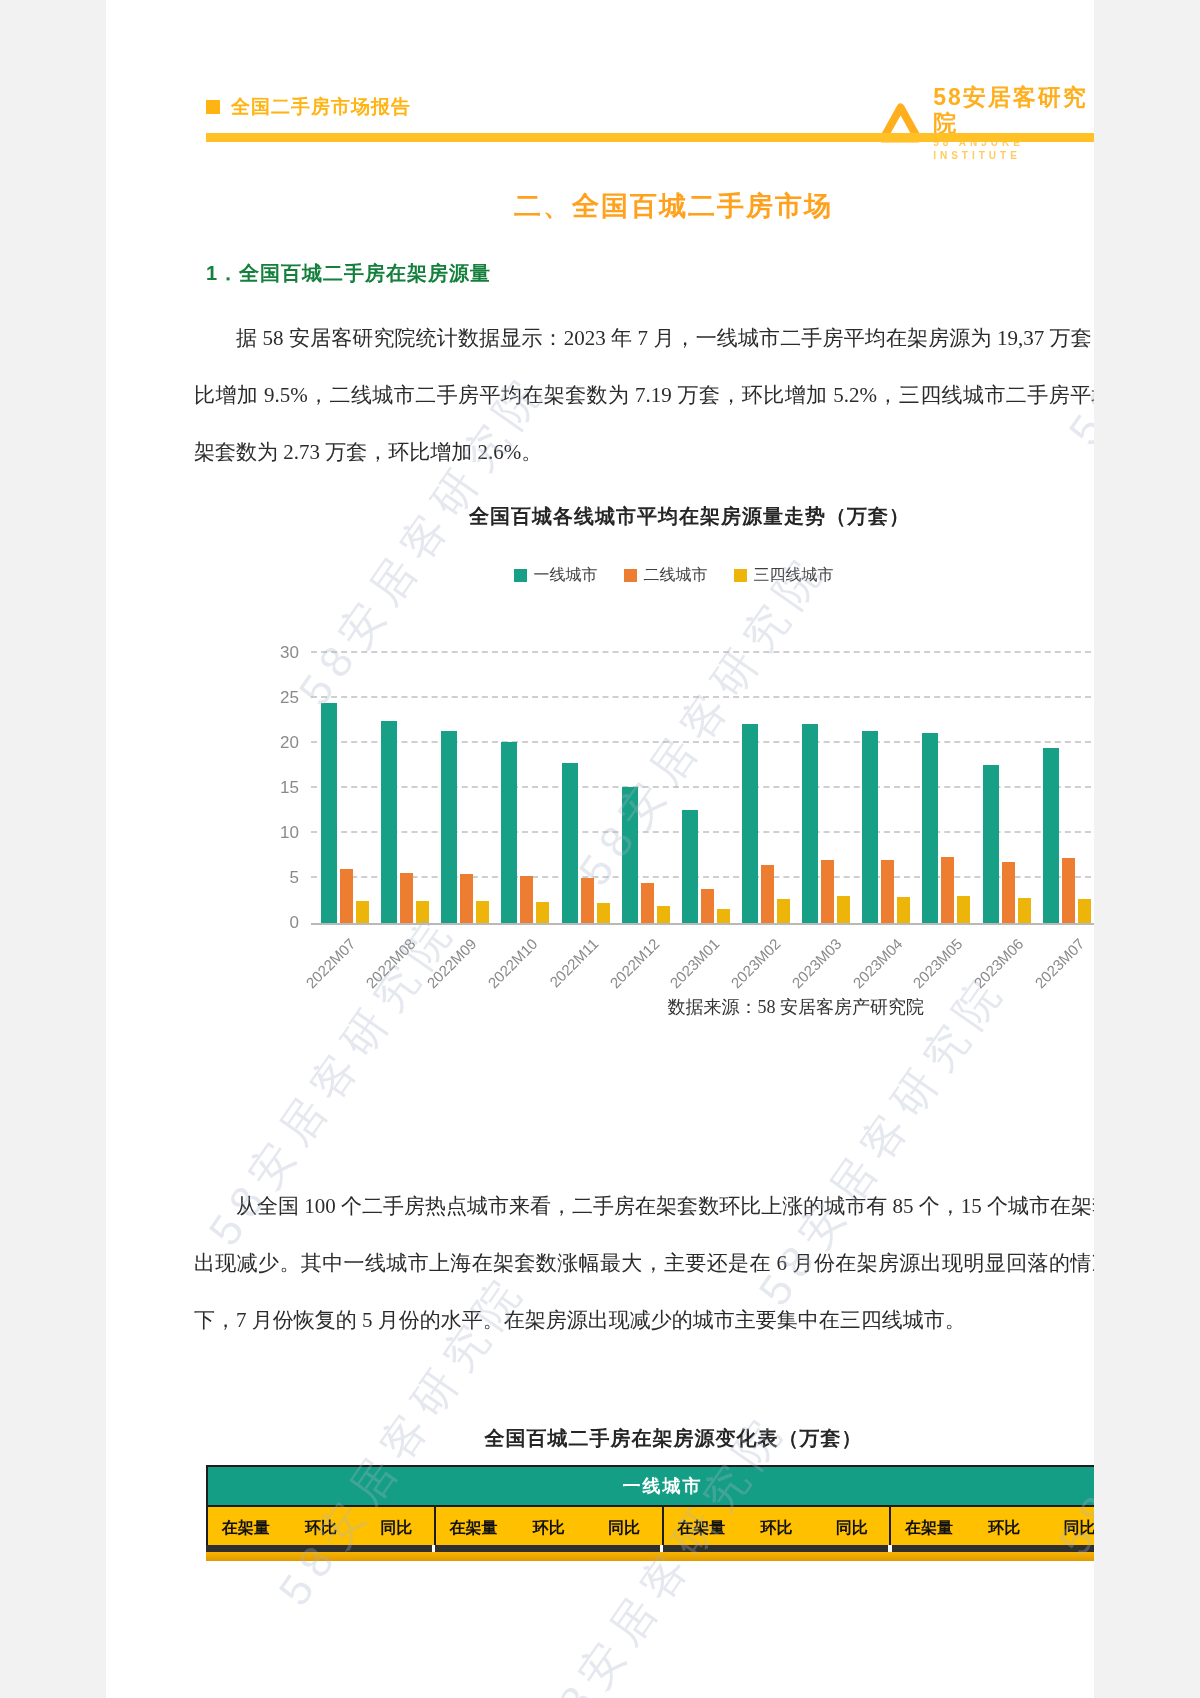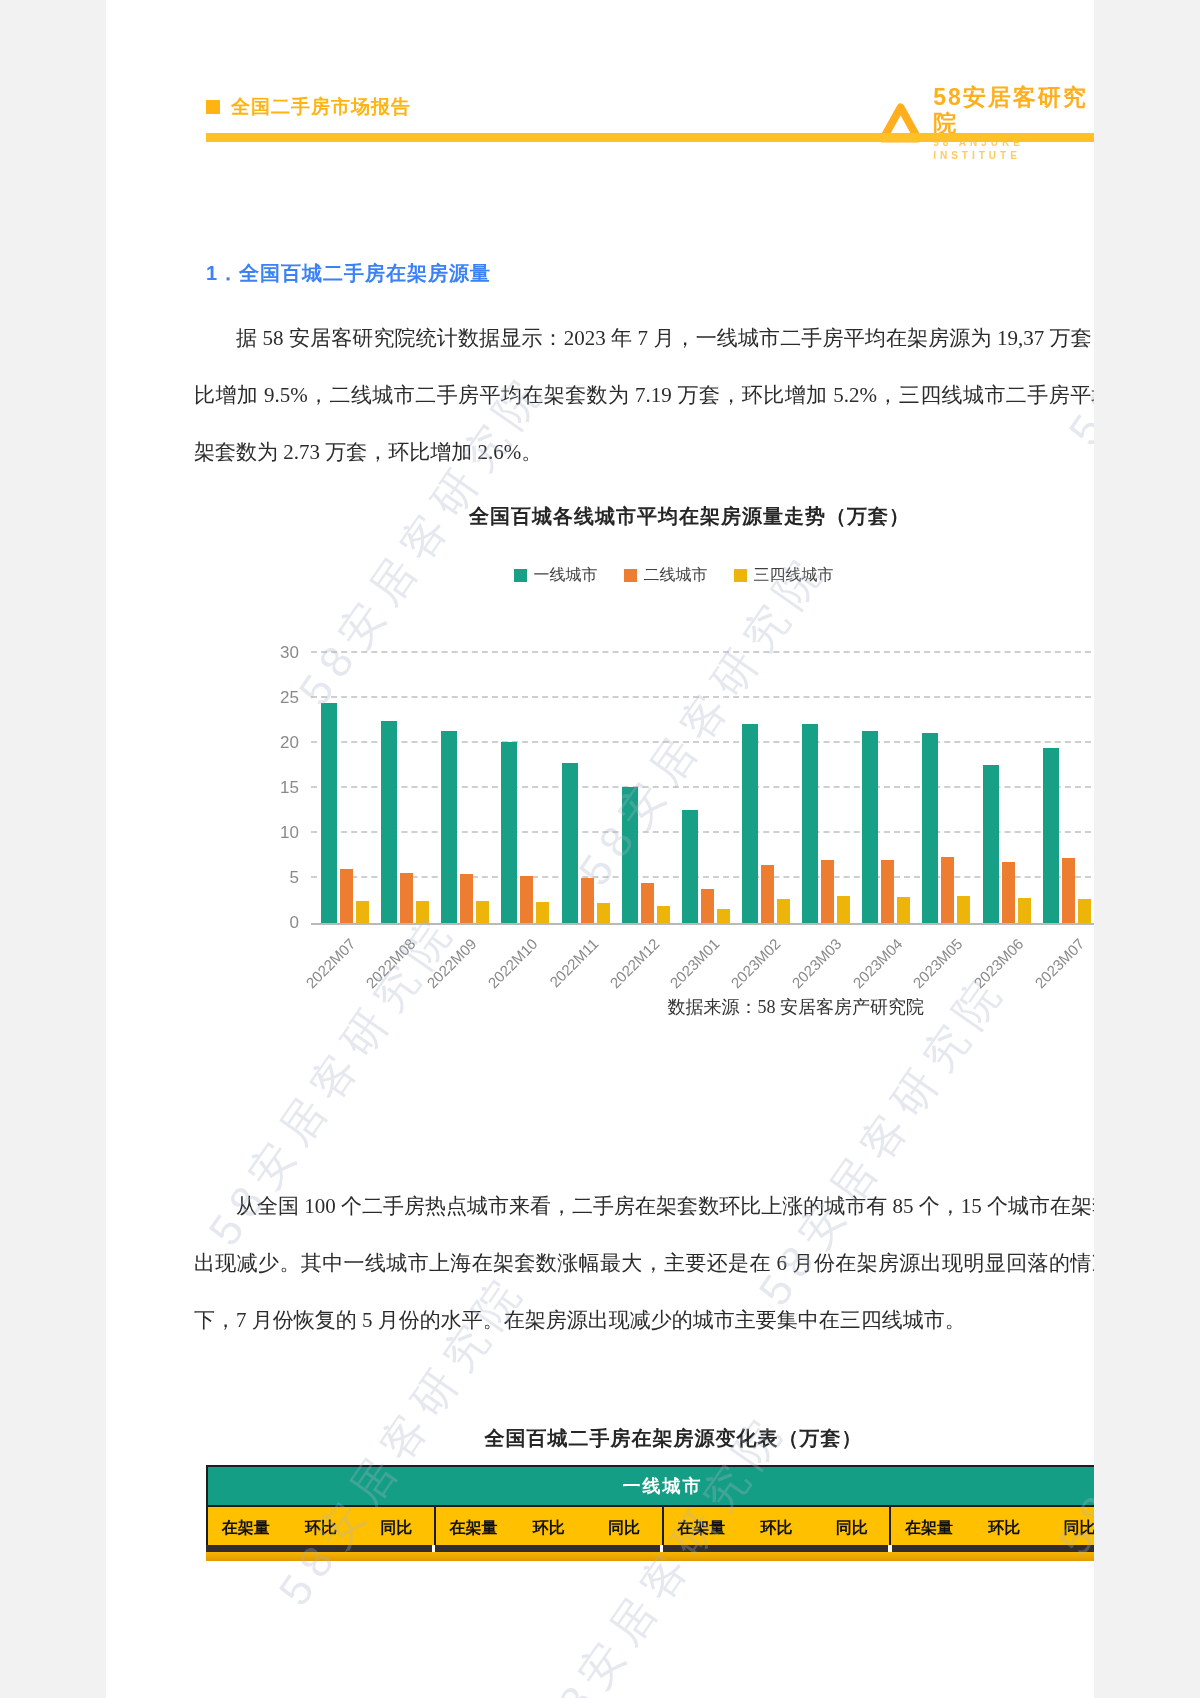--- a/index.html
+++ b/index.html
@@ -10,21 +10,21 @@
   .hdr-square{width:14px;height:14px;background:#FFB412;}
   .hdr-title{font-size:19px;font-weight:bold;color:#FFB412;letter-spacing:1px;}
   .hdr-rule{position:absolute;left:100px;top:133px;width:895px;height:9px;background:#FFC125;}
   .hdr-vbar{position:absolute;left:1006px;top:86px;width:10px;height:56px;background:#FFC125;}
   .logo{position:absolute;left:772px;top:84px;display:flex;align-items:center;gap:10px;}
   .logo-txt .l1{font-size:23px;font-weight:bold;color:#FFAF1E;letter-spacing:2px;line-height:26px;}
   .logo-txt .l2{font-size:10px;font-weight:bold;color:#FFCB5E;letter-spacing:4px;line-height:13px;}
   
   .main-title{position:absolute;left:100px;top:188px;width:935px;text-align:center;
               font-size:27px;font-weight:bold;color:#FFA11C;letter-spacing:2px;}
-  .sec-head{position:absolute;left:100px;font-size:20px;font-weight:bold;color:#3b82f6;letter-spacing:1px;}
+  .sec-head{position:absolute;left:100px;font-size:20px;font-weight:bold;color:#15803d;letter-spacing:1px;}
   .sec1{top:260px;} .sec2{top:1128px;}
   .para{position:absolute;left:88px;width:940px;font-family:"Liberation Serif", serif;
         font-size:21px;color:#2b2b2b;line-height:57px;text-align:justify;text-indent:2em;}
   .para1{top:310px;} .para2{top:1178px;}
   
   .chart-title{position:absolute;left:116px;top:503px;width:935px;text-align:center;
                font-size:20px;font-weight:bold;color:#262626;letter-spacing:1px;}
   .legend{position:absolute;left:100px;top:565px;width:935px;display:flex;justify-content:center;gap:26px;}
   .legend-item{display:flex;align-items:center;gap:7px;font-size:16px;color:#404040;}
   .legend-swatch{width:13px;height:13px;}
@@ -80,20 +80,21 @@
       <rect x="20" y="33" width="10" height="6" rx="3" fill="#ffffff" transform="rotate(-18 25 36)"></rect>
     </svg>
     <div class="logo-txt">
       <div class="l1">58安居客研究院</div>
       <div class="l2">58 ANJUKE INSTITUTE</div>
     </div>
   </div>
   <div class="hdr-rule"></div>
   <div class="hdr-vbar"></div>
 
+  <div class="main-title">二、全国百城二手房市场</div>
   <div class="sec-head sec1">1．全国百城二手房在架房源量</div>
   <div class="para para1">据 58 安居客研究院统计数据显示：2023 年 7 月，一线城市二手房平均在架房源为 19,37 万套，环比增加 9.5%，二线城市二手房平均在架套数为 7.19 万套，环比增加 5.2%，三四线城市二手房平均在架套数为 2.73 万套，环比增加 2.6%。</div>
 
   <div class="chart-title">全国百城各线城市平均在架房源量走势（万套）</div>
   <div class="legend">
       <div class="legend-item">
         <span class="legend-swatch" style="background: rgb(23, 160, 134);"></span>
         <span>一线城市</span>
       </div>
       <div class="legend-item">

